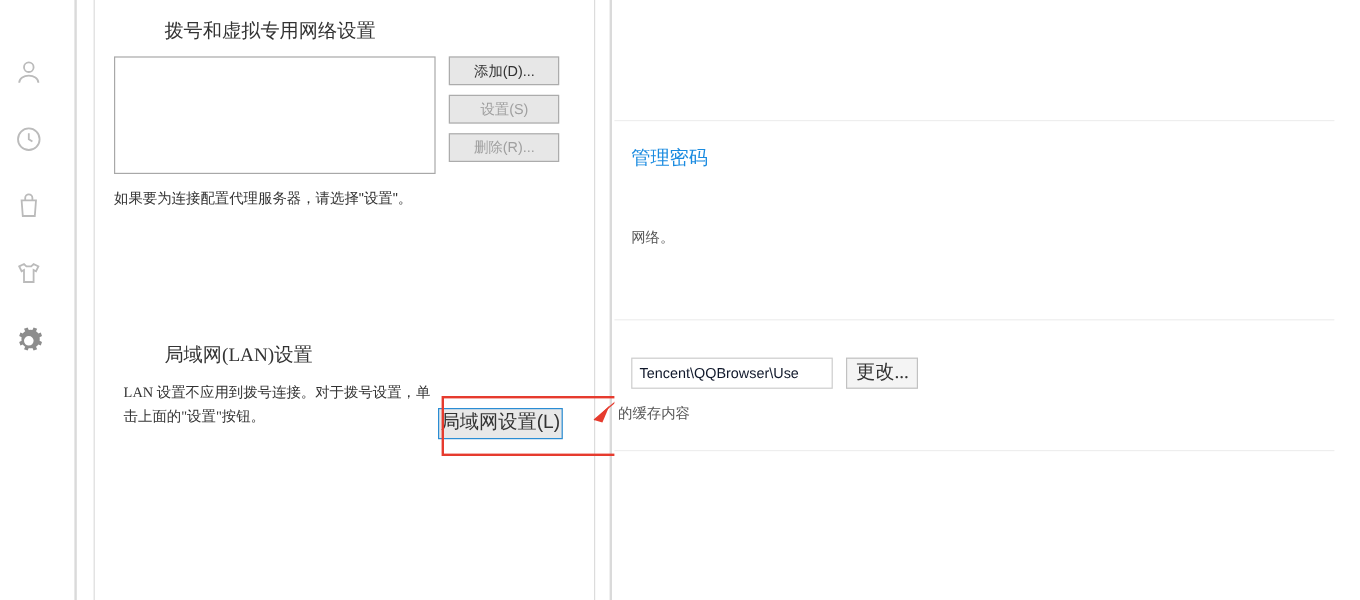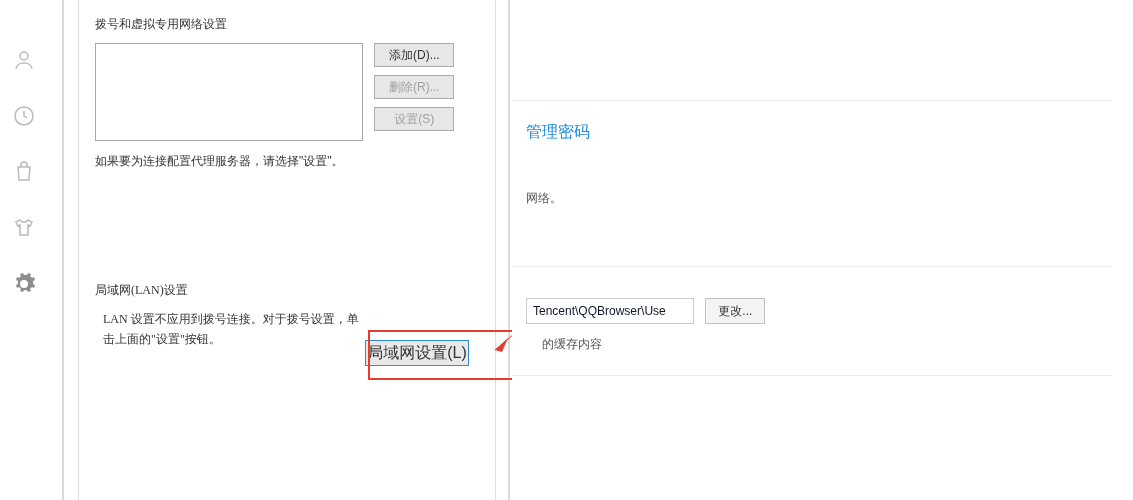--- a/index.html
+++ b/index.html
@@ -38,38 +38,38 @@
     }
     .dialog-inner {
       position: absolute;
       left: 14px; top: 0;
       width: 418px;
       height: 500px;
       border-left: 1px solid #dcdcdc;
       border-right: 1px solid #dcdcdc;
       padding: 16px 16px 0 16px;
     }
-    .section-title { font-size: 12px; color: #333; margin-bottom: 10px; }
+    .section-title { font-size: 16px; color: #333; margin-bottom: 10px; margin-left: 42px; }
     .listbox {
       width: 268px;
       height: 98px;
       border: 1px solid #a8a8a8;
       background: #fff;
       display: inline-block;
       vertical-align: top;
     }
     .btn-col {
       display: inline-flex;
       flex-direction: column;
       gap: 8px;
       margin-left: 8px;
       vertical-align: top;
     }
     .win-btn {
-      width: 80px;
+      width: 92px;
       height: 24px;
       font-size: 12px;
       text-align: center;
       line-height: 22px;
       border: 1px solid #acacac;
       background: #e7e7e7;
       color: #333;
       cursor: default;
     }
     .win-btn.disabled { color: #a0a0a0; }
@@ -134,25 +134,26 @@
       white-space: nowrap;
       overflow: hidden;
       vertical-align: middle;
     }
     .change-btn {
       display:inline-block;
       width:60px; height:26px;
       border:1px solid #c1c1c1;
       background:#f4f4f4;
       text-align:center; line-height:24px;
-      font-size:12px; color:#333;
+      font-size:16px; color:#333;
       margin-left:8px;
       vertical-align: middle;
-    }
-    .cache-label { position: absolute; left: 30px; top: 336px; font-size:12px; color:#555;}
+      font-family: Liberation Serif, serif;
+    }
+    .cache-label { position: absolute; left: 3px; top: 336px; font-size:12px; color:#555;}
   </style>
 </head>
 <body>
 
 <div class="sidebar">
   <span class="icon">
     <svg viewBox="0 0 24 24">
         <circle cx="12" cy="8" r="4"></circle>
         <path d="M4 21c0-4 4-6 8-6s8 2 8 6"></path>
       </svg>
@@ -181,22 +182,22 @@
   </span>
 </div>
 
 <div class="dialog-area">
   <div class="dialog-inner">
     <div class="section-title">拨号和虚拟专用网络设置</div>
     <div>
       <div class="listbox"></div>
       <div class="btn-col">
         <div class="win-btn">添加(D)...</div>
+        <div class="win-btn disabled">设置(S)</div>
         <div class="win-btn disabled">删除(R)...</div>
-        <div class="win-btn disabled">设置(S)</div>
       </div>
     </div>
     <div class="hint">如果要为连接配置代理服务器，请选择"设置"。</div>
 
     <div class="lan-section">
       <div class="section-title">局域网(LAN)设置</div>
       <div class="lan-text">LAN 设置不应用到拨号连接。对于拨号设置，单击上面的"设置"按钮。</div>
     </div>
     <div class="lan-btn-wrapper">
       <div class="lan-btn">局域网设置(L)</div>

